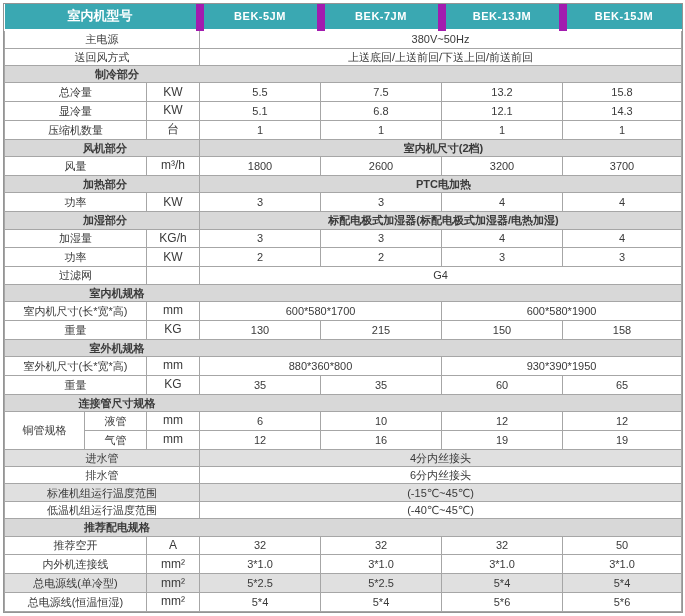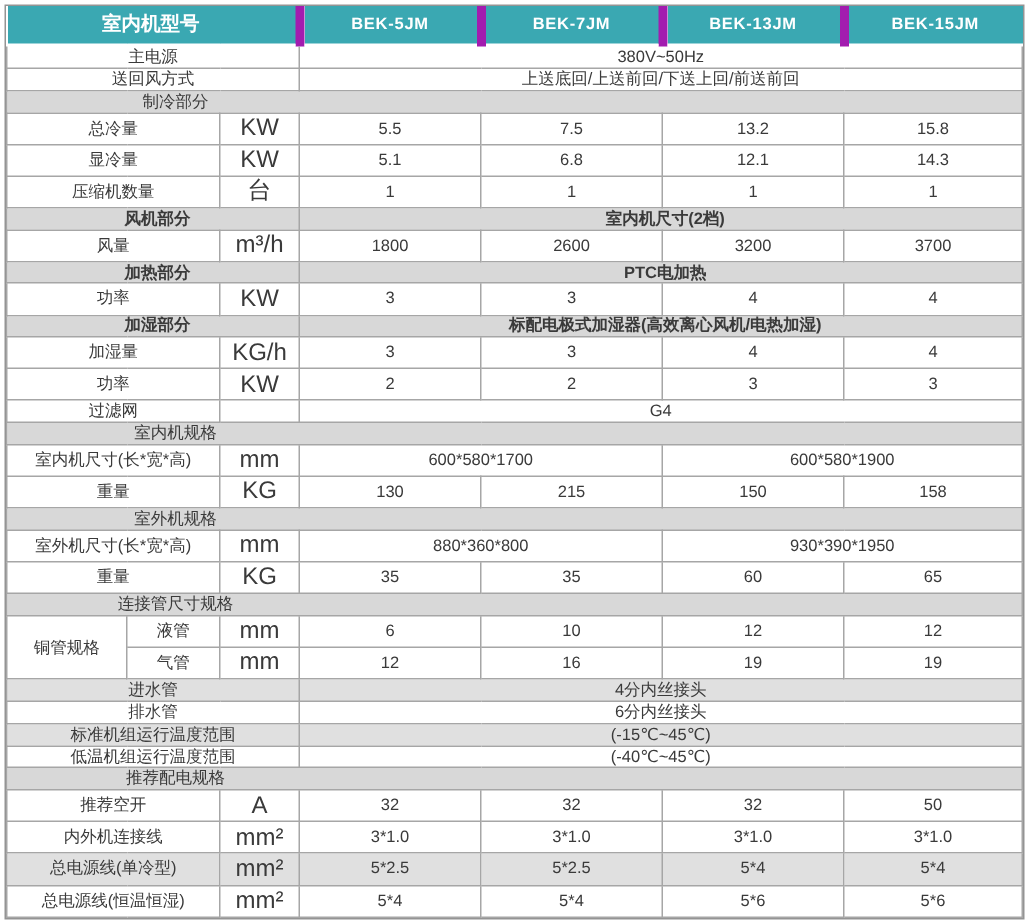--- a/index.html
+++ b/index.html
@@ -29,44 +29,44 @@
     overflow:hidden;
     white-space:nowrap;
   }
   thead th{
     background:#3aa8b2;
     color:#ffffff;
     font-weight:bold;
     font-size:13px;
     height:25px;
     border:none;
-    border-right:6px solid #a21caf;
+    border-right:8px solid #a21caf;
     border-bottom:2px solid #ffffff;
   }
   thead th:last-child{border-right:none;}
   thead th.model-col{font-size:11px;letter-spacing:.5px;}
   tr.sec td{
     background:#d8d8d8;
     font-weight:bold;
     padding-left:8px;
   }
   tr.sec td.sec-left{font-weight:bold;}
   tr.sec-full td{
     background:#d8d8d8;
     text-align:left;
-    font-weight:normal;
+    font-weight:bold;
     padding-left:16px;
   }
   tr.sec-full td span{
     display:inline-block;
     width:192px;
     text-align:center;
   }
   tr.shade td{background:#e0e0e0;}
-  td.unit{font-size:16px;}
+  td.unit{font-size:12px;}
 </style>
 </head>
 <body>
 
 <div class="tbl-wrap">
 <table>
   <colgroup>
     <col style="width:80px">
         <col style="width:62px">
         <col style="width:53px">
@@ -139,21 +139,21 @@
     <tr>
       <td colspan="2">功率</td>
       <td class="unit">KW</td>
       <td>3</td>
       <td>3</td>
       <td>4</td>
       <td>4</td>
     </tr>
     <tr class="sec">
       <td colspan="3" class="sec-left">加湿部分</td>
-      <td colspan="4">标配电极式加湿器(高效离心风机/电热加湿)</td>
+      <td colspan="4">标配电极式加湿器(标配电极式加湿器/电热加湿)</td>
     </tr>
     <tr>
       <td colspan="2">加湿量</td>
       <td class="unit">KG/h</td>
       <td>3</td>
       <td>3</td>
       <td>4</td>
       <td>4</td>
     </tr>
     <tr>

